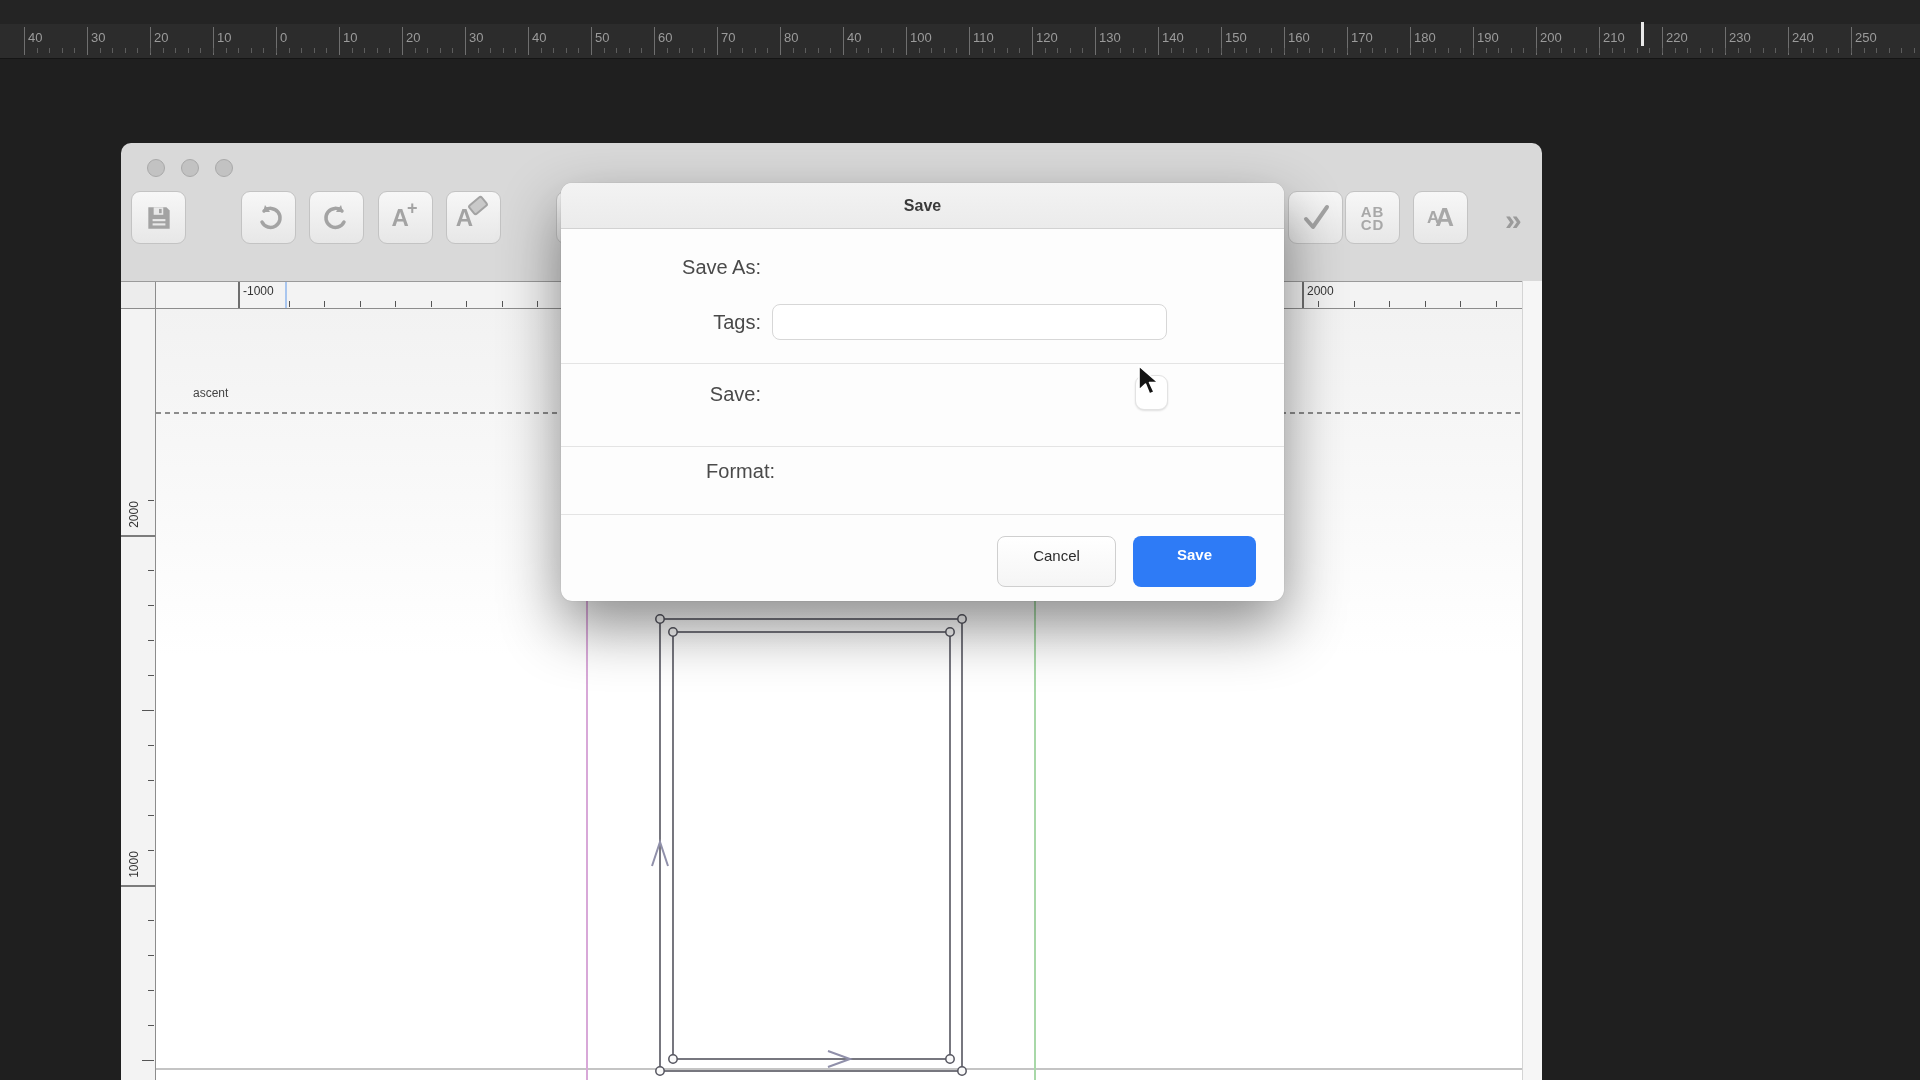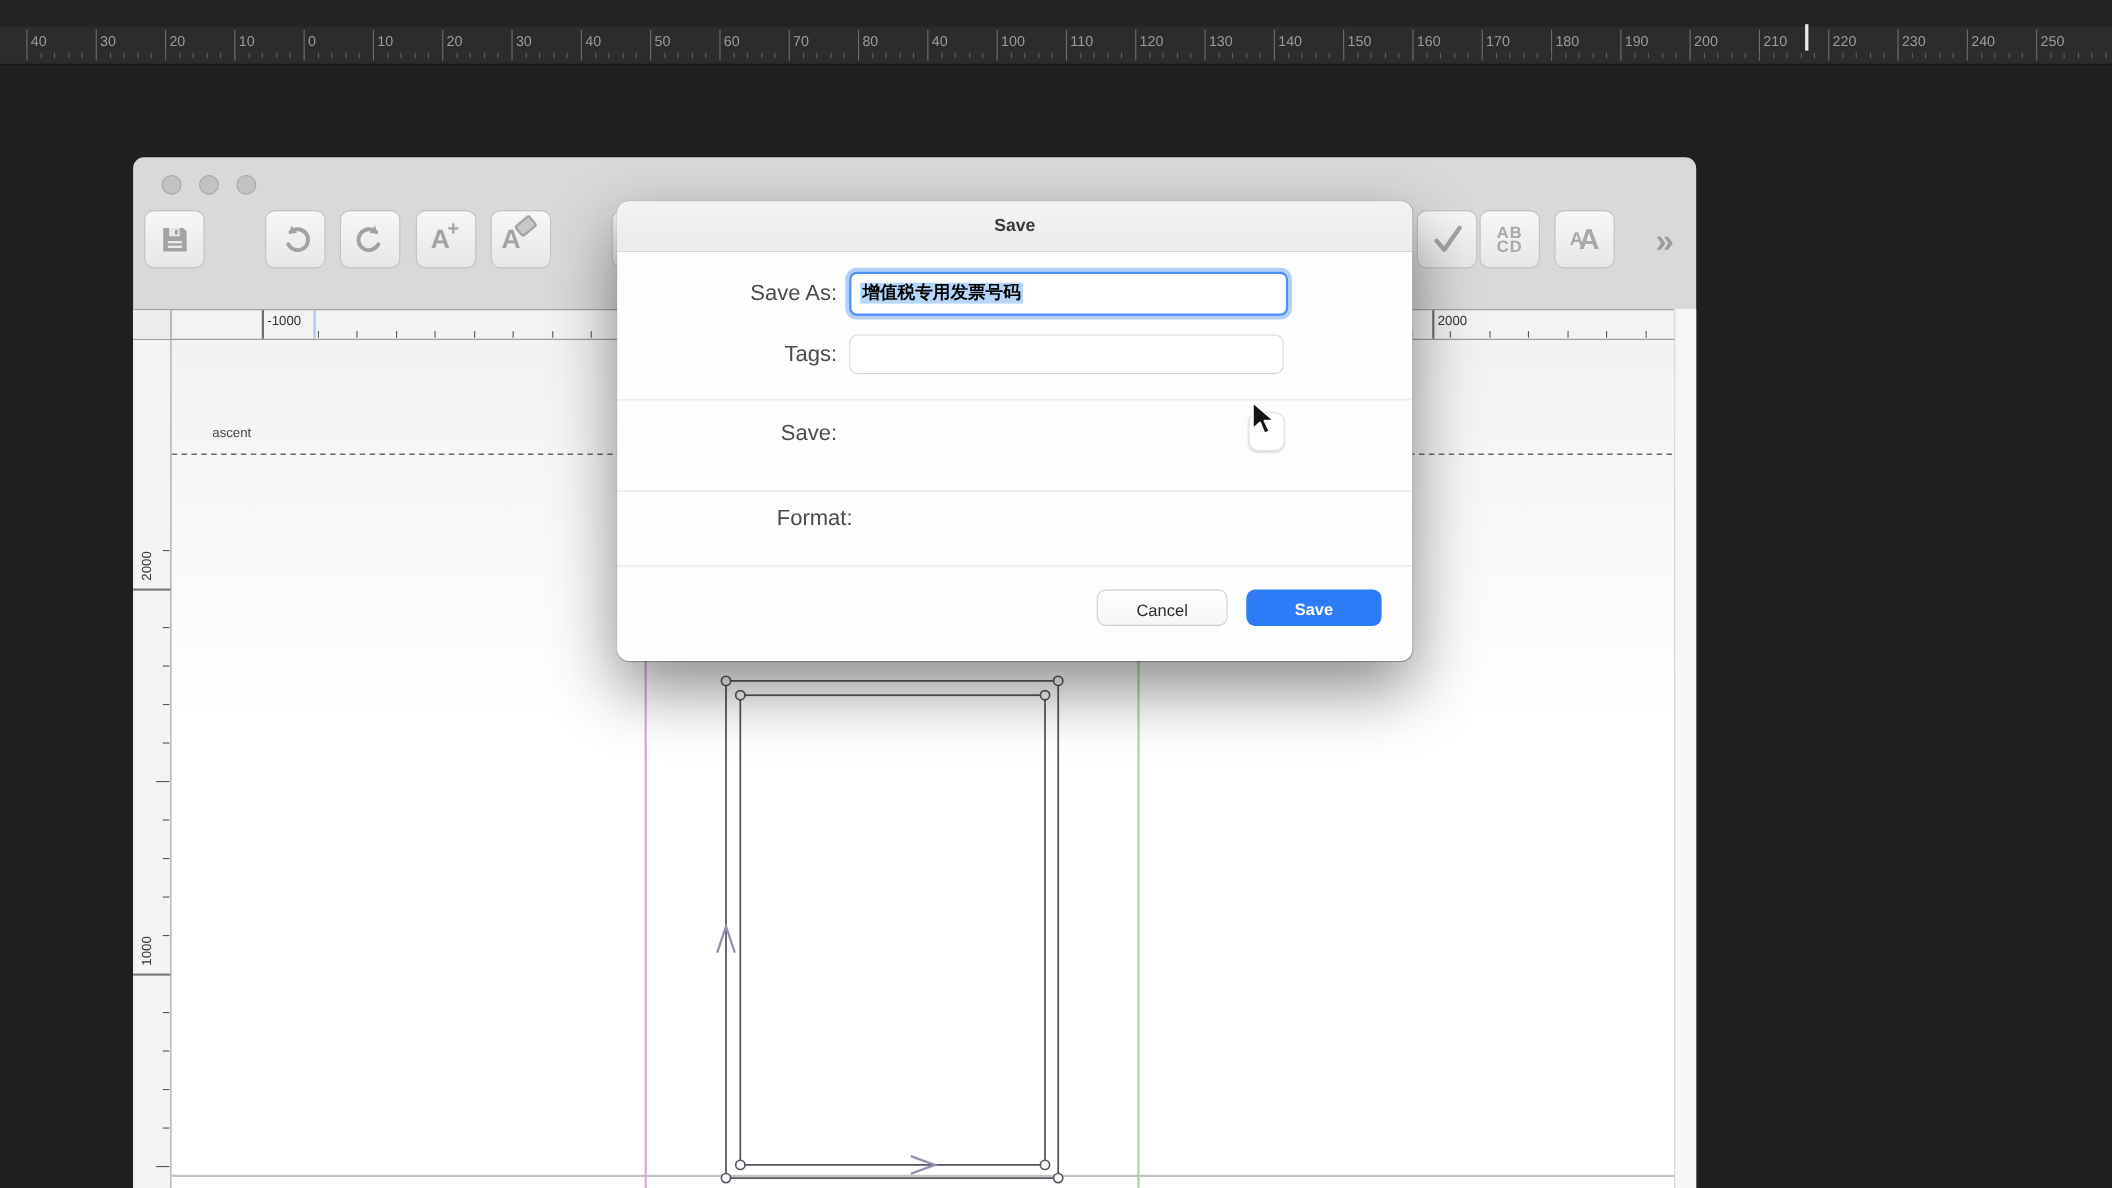--- a/index.html
+++ b/index.html
@@ -74,21 +74,21 @@
                 box-shadow:0 0 0 3.5px rgba(92,150,246,.45);font-size:16px;line-height:36px;padding:0 8px;}
   .sel-text{background:#b5d7fc;font-weight:600;padding:1px 2px;}
   .tags-field{left:211px;top:121px;width:395px;height:36px;border:1px solid #d7d7d7;border-radius:8px;}
   .dlg-divider{position:absolute;left:0;width:100%;height:1px;background:#e4e4e4;}
   .dropdown{position:absolute;background:#fff;border:1px solid #dcdcdc;border-radius:7px;
             box-shadow:0 1px 2px rgba(0,0,0,.12);box-sizing:border-box;display:flex;align-items:center;
             font-size:15px;color:#111;}
   .stepper{position:absolute;right:4px;top:4px;width:24px;height:26px;}
   .expand-btn{position:absolute;left:574px;top:192px;width:33px;height:35px;background:#fff;
               border:1px solid #e3e3e3;border-radius:9px;box-shadow:0 1px 2px rgba(0,0,0,.12);box-sizing:border-box;}
-  .btn{position:absolute;top:353px;height:33px;border-radius:8px;font-size:15px;text-align:center;
+  .btn{position:absolute;top:353px;height:51px;border-radius:8px;font-size:15px;text-align:center;
        line-height:38px;box-sizing:border-box;}
   .btn-cancel{left:436px;width:119px;background:linear-gradient(#ffffff,#f5f5f5);
               border:1px solid #cfcfcf;color:#2c2c2c;}
   .btn-save{left:572px;width:123px;background:#2e7bf6;color:#fff;font-weight:600;}
 
   
   .cursor{position:absolute;left:1136px;top:364px;}
   .subtitle{position:absolute;top:970px;left:50%;transform:translateX(-50%);white-space:nowrap;
             font-size:53px;font-weight:bold;color:#fff;letter-spacing:2px;
             text-shadow:-5px -5px 0 #000,5px -5px 0 #000,-5px 5px 0 #000,5px 5px 0 #000,
@@ -446,23 +446,20 @@
     </svg>
     <div class="ascent-label">ascent</div>
   </div>
 
   <div class="dialog">
     <div class="dlg-header">
       <div class="dlg-title">Save</div>
     </div>
 
     <div class="dlg-label" style="left:20px;top:64px;width:180px;line-height:40px">Save As:</div>
-    <div class="field saveas-field">
-      <span class="sel-text">增值税专用发票号码</span>
-    </div>
 
     <div class="dlg-label" style="left:20px;top:121px;width:180px;line-height:36px">Tags:</div>
     <div class="field tags-field"></div>
 
     <div class="dlg-divider" style="top:180px"></div>
 
     <div class="dlg-label" style="left:20px;top:193px;width:180px;line-height:36px">Save:</div>
     <div class="expand-btn"></div>
 
     <div class="dlg-divider" style="top:263px"></div>

